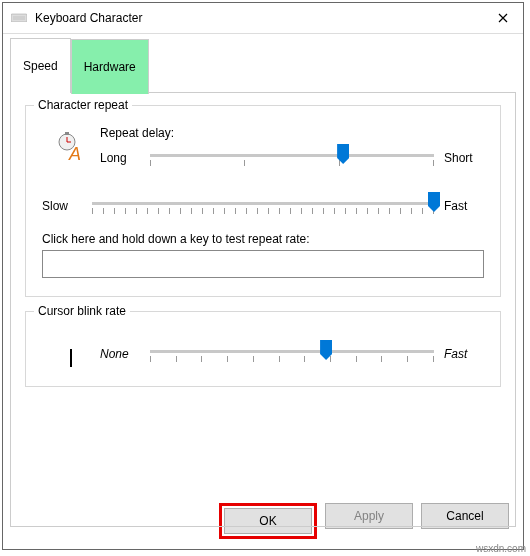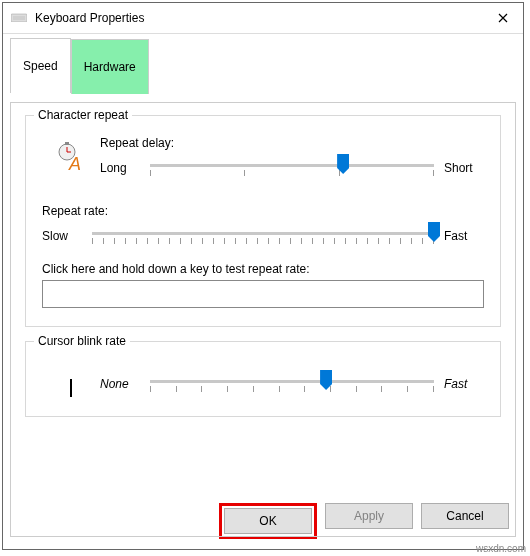--- a/index.html
+++ b/index.html
@@ -8,21 +8,21 @@
     .titlebar { height: 31px; display: flex; align-items: center; padding: 0 0 0 8px; border-bottom: 1px solid #ddd; }
     .title-icon { width: 16px; height: 12px; margin-right: 8px; }
     .title-icon svg { display: block; }
     .title-text { font-size: 12px; flex: 1; color: #000; }
     .close-btn { width: 40px; height: 30px; display: flex; align-items: center; justify-content: center; font-size: 14px; cursor: default; }
     .content { padding: 3px 7px 0 7px; }
     .tabs { display: flex; position: relative; z-index: 2; }
     .tab { padding: 20px 12px; font-size: 12px; border: 1px solid #ccc; border-bottom: none; background: #fff; margin-right: 0; position: relative; }
     .tab.active { background: #fff; border-color: #ccc; top: 1px; z-index: 3; }
     .tab:not(.active) { background: #86efac; top: 2px; }
-    .tab-panel { border: 1px solid #ccc; padding: 12px 14px 14px 14px; min-height: 435px; position: relative; z-index: 1; margin-top: 10px; }
+    .tab-panel { border: 1px solid #ccc; padding: 12px 14px 14px 14px; min-height: 435px; position: relative; z-index: 1; }
     .group { border: 1px solid #d8d8d8; margin-bottom: 14px; padding: 12px 16px 18px 16px; position: relative; }
     .group-title { position: absolute; top: -8px; left: 8px; background: #fff; padding: 0 4px; font-size: 12px; color: #000; }
     .row { display: flex; align-items: flex-start; margin-top: 8px; }
     .icon-cell { width: 58px; display: flex; justify-content: center; padding-top: 6px; }
     .ctrl-cell { flex: 1; }
     .lbl { font-size: 12px; margin-bottom: 6px; }
     .slider-row { display: flex; align-items: center; gap: 10px; }
     .end-lbl { font-size: 12px; width: 40px; }
     .end-lbl.right { text-align: left; }
     .slider { flex: 1; height: 24px; position: relative; }
@@ -46,21 +46,21 @@
 
 <div class="window">
   <div class="titlebar">
     <span class="title-icon">
       <svg width="16" height="10" viewBox="0 0 16 10">
           <rect x="0" y="2" width="16" height="8" rx="1" fill="#ddd" stroke="#999" stroke-width="0.5"></rect>
           <line x1="2" y1="5" x2="14" y2="5" stroke="#aaa" stroke-width="0.5"></line>
           <line x1="2" y1="7" x2="14" y2="7" stroke="#aaa" stroke-width="0.5"></line>
         </svg>
     </span>
-    <span class="title-text">Keyboard Properties</span>
+    <span class="title-text">Keyboard Character</span>
     <div class="close-btn">
       <svg width="10" height="10" viewBox="0 0 10 10">
           <path d="M1 1 L9 9 M9 1 L1 9" stroke="#000" stroke-width="1.2"></path>
         </svg>
     </div>
   </div>
 
   <div class="content">
     <div class="tabs">
       <div class="tab active">Speed</div>
@@ -95,21 +95,20 @@
                   </div>
                 <div class="thumb" id="thumb-delay" style="left: 68%;"></div>
               </div>
               <span class="end-lbl right">Short</span>
             </div>
           </div>
         </div>
 
         <div class="row" style="margin-top:24px;">
           <div class="ctrl-cell">
-            <div class="lbl">Repeat rate:</div>
             <div class="slider-row">
               <span class="end-lbl">Slow</span>
               <div class="slider">
                 <div class="track"></div>
                 <div class="ticks">
                   <span class="tick"></span>
                     <span class="tick"></span>
                     <span class="tick"></span>
                     <span class="tick"></span>
                     <span class="tick"></span>

